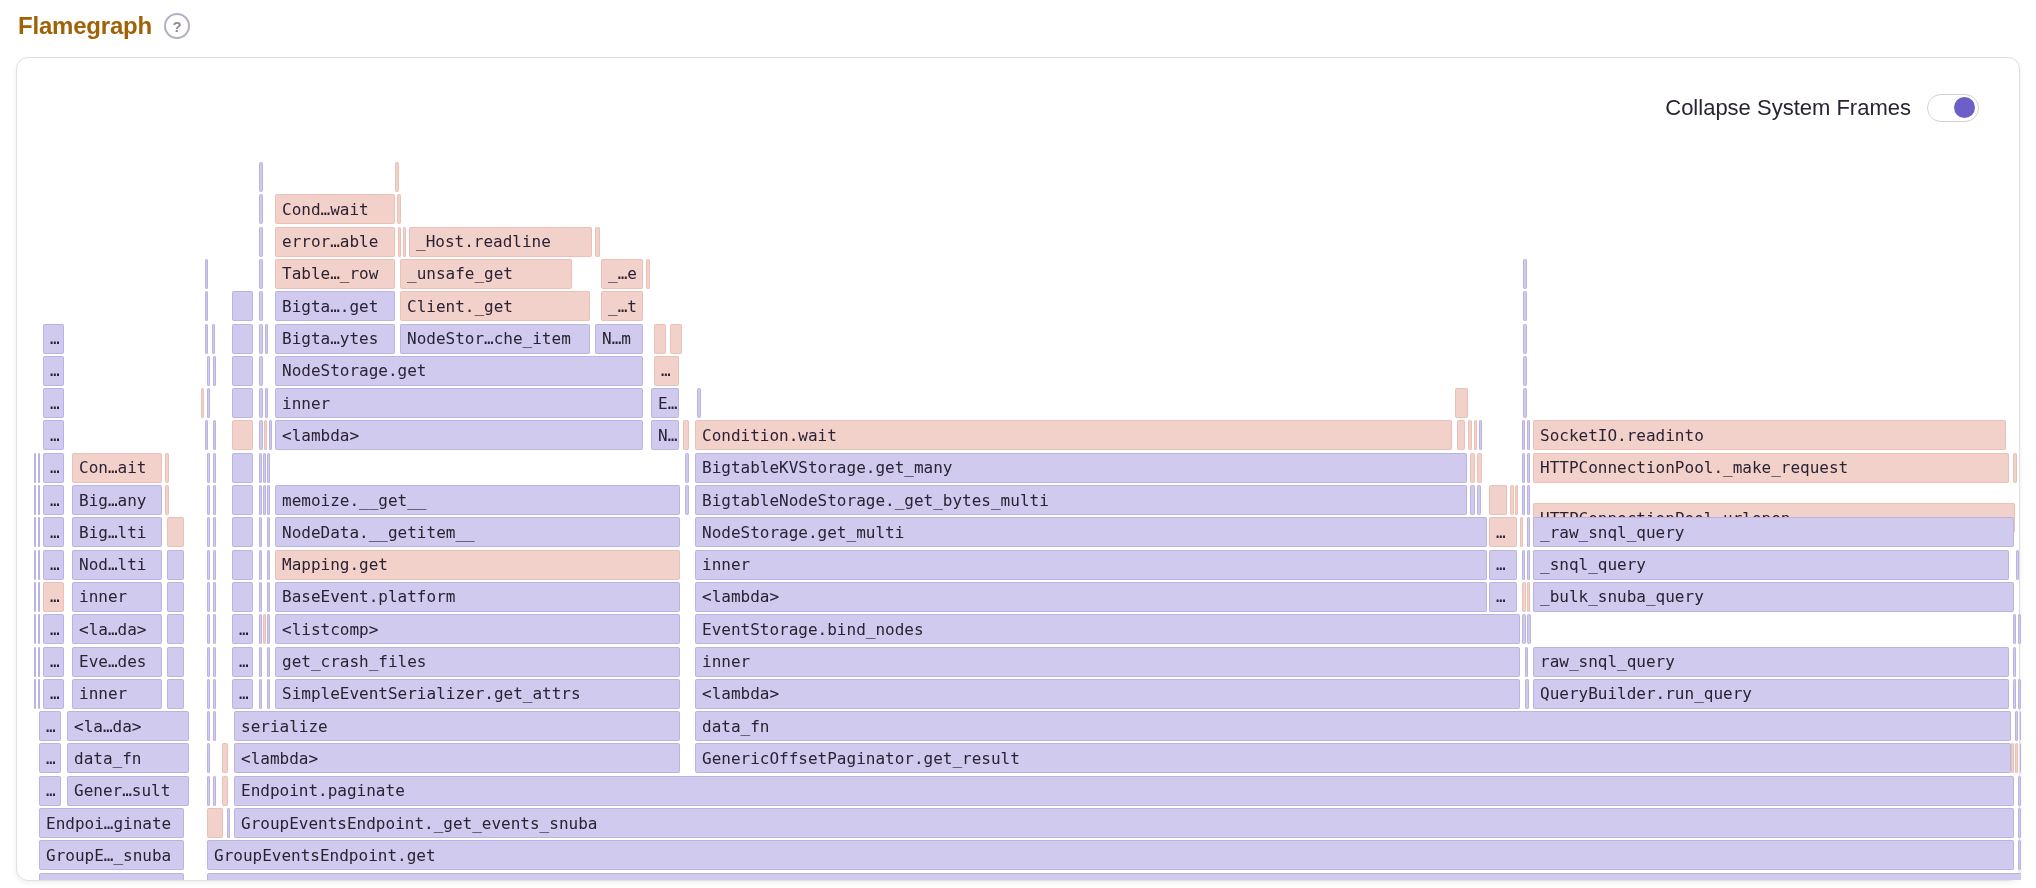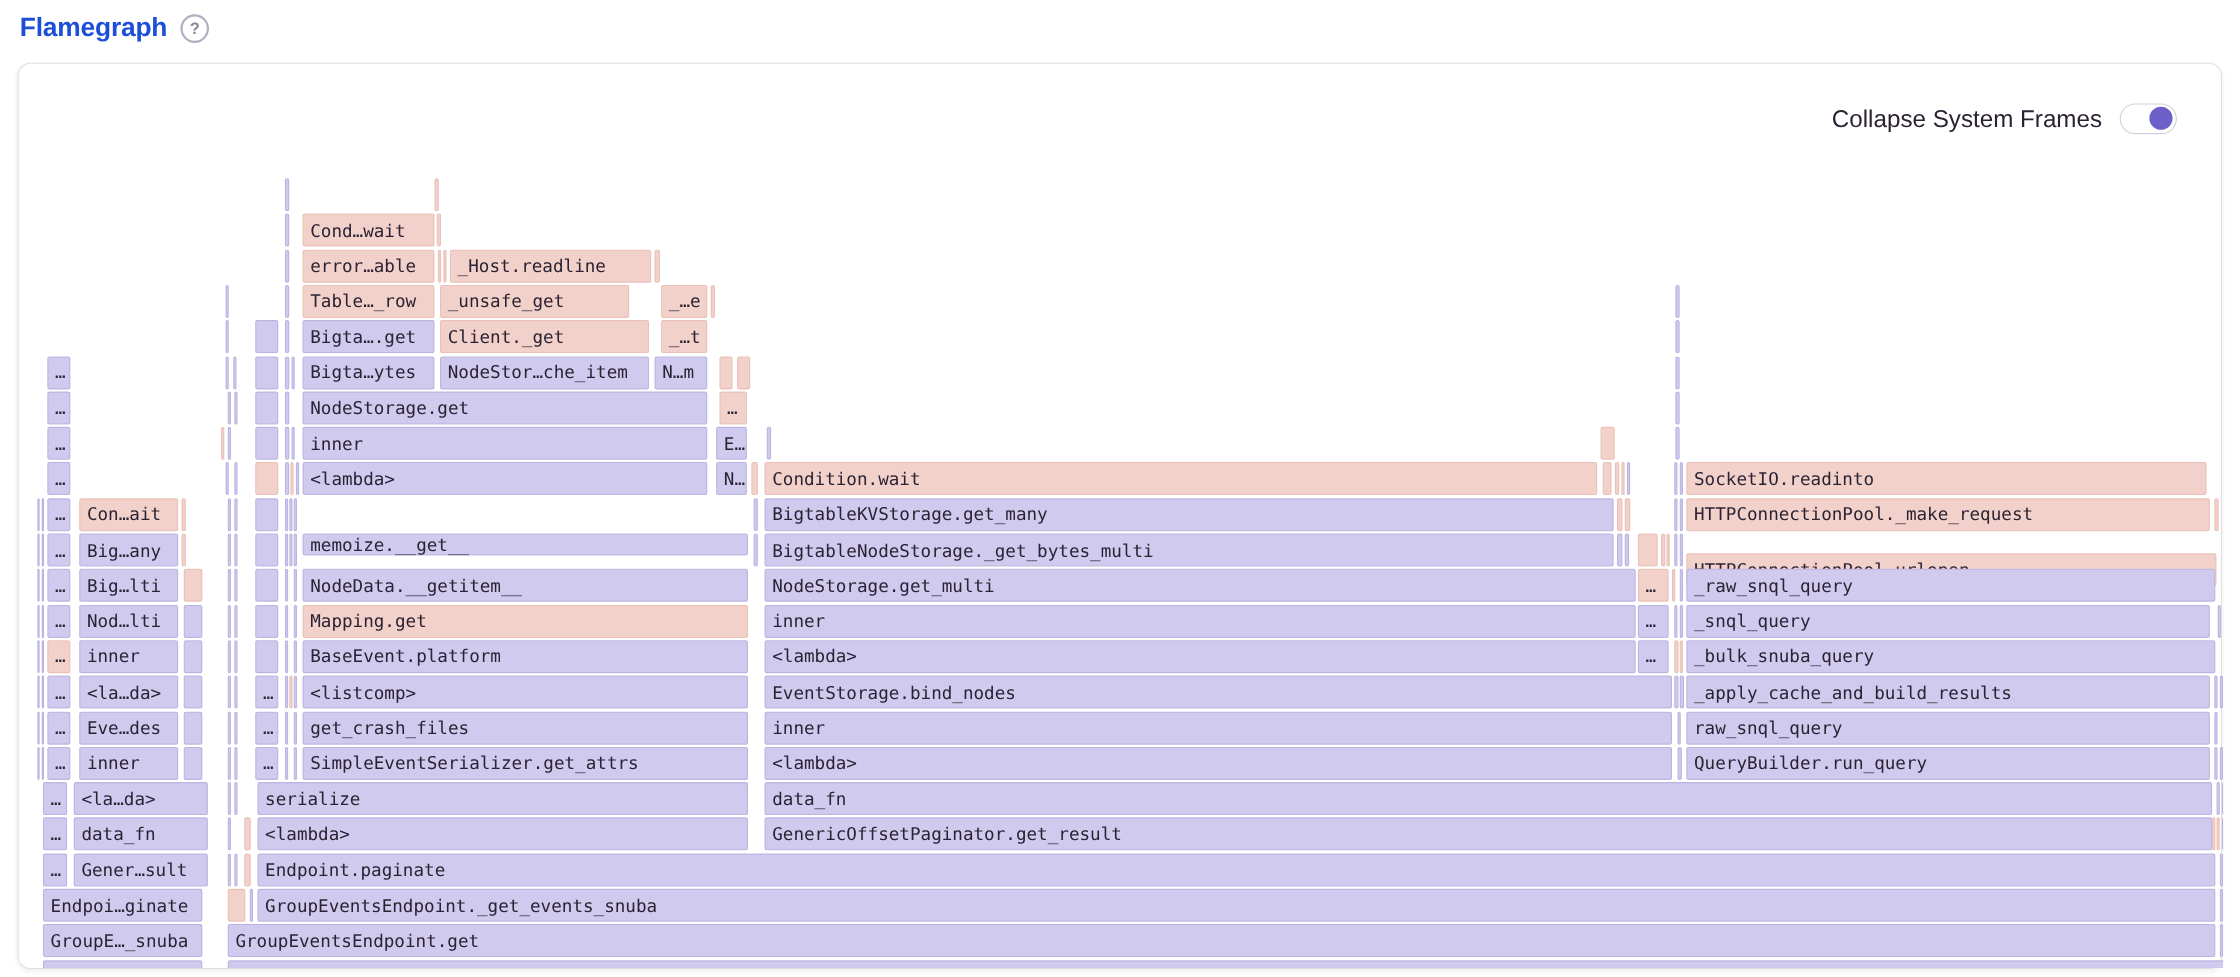--- a/index.html
+++ b/index.html
@@ -1,20 +1,20 @@
 <!DOCTYPE html>
 <html><head>
 <meta charset="utf-8">
 <style>
   * { margin:0; padding:0; box-sizing:border-box; }
   html,body { width:2036px; height:888px; background:#ffffff; overflow:hidden;
               font-family:"Liberation Sans", sans-serif; }
 
   .page-header { position:absolute; left:18px; top:12px; display:flex; align-items:center; gap:12px; }
-  .page-title { font-size:24px; font-weight:700; color:#1d4ed8; letter-spacing:-0.2px; }
+  .page-title { font-size:24px; font-weight:700; color:#a16207; letter-spacing:-0.2px; }
   .help-icon { width:26px; height:26px; border-radius:50%; border:2px solid #b5aec2;
                color:#8d869c; font-size:15px; font-weight:700; display:flex;
                align-items:center; justify-content:center; cursor:pointer; }
 
   .card { position:absolute; left:16px; top:57px; width:2004px; height:824px;
           background:#ffffff; border:1px solid #e2dee6; border-radius:12px;
           box-shadow:0 2px 5px rgba(40,30,60,0.07); }
 
   .reset-zoom-btn { position:absolute; left:19px; top:30px; padding:10px 20px;
           font-size:21px; font-weight:700; color:#2b2233; background:#fff;
@@ -152,21 +152,21 @@
       <div class="frame purple" style="left: 21px; top: 427px; width: 2px; height: 30px;"></div>
       <div class="frame purple lbl" style="left: 26px; top: 427px; width: 21px; height: 30px;">…</div>
       <div class="frame purple lbl" style="left: 55px; top: 427px; width: 90px; height: 30px;">Big…any</div>
       <div class="frame pink" style="left: 148px; top: 427px; width: 4px; height: 30px;"></div>
       <div class="frame purple" style="left: 190px; top: 427px; width: 3px; height: 30px;"></div>
       <div class="frame purple" style="left: 196px; top: 427px; width: 3px; height: 30px;"></div>
       <div class="frame purple" style="left: 215px; top: 427px; width: 21px; height: 30px;"></div>
       <div class="frame purple" style="left: 242px; top: 427px; width: 3px; height: 30px;"></div>
       <div class="frame purple" style="left: 246px; top: 427px; width: 3px; height: 30px;"></div>
       <div class="frame purple" style="left: 250px; top: 427px; width: 3px; height: 30px;"></div>
-      <div class="frame purple lbl" style="left: 258px; top: 427px; width: 405px; height: 20px;">memoize.__get__</div>
+      <div class="frame purple lbl" style="left: 258px; top: 427px; width: 405px; height: 30px;">memoize.__get__</div>
       <div class="frame purple" style="left: 668px; top: 427px; width: 4px; height: 30px;"></div>
       <div class="frame purple lbl" style="left: 678px; top: 427px; width: 772px; height: 30px;">BigtableNodeStorage._get_bytes_multi</div>
       <div class="frame purple" style="left: 1453px; top: 427px; width: 5px; height: 30px;"></div>
       <div class="frame purple" style="left: 1460px; top: 427px; width: 4px; height: 30px;"></div>
       <div class="frame pink" style="left: 1472px; top: 427px; width: 18px; height: 30px;"></div>
       <div class="frame pink" style="left: 1493px; top: 427px; width: 4px; height: 30px;"></div>
       <div class="frame pink" style="left: 1498px; top: 427px; width: 3px; height: 30px;"></div>
       <div class="frame purple" style="left: 1505px; top: 427px; width: 3px; height: 30px;"></div>
       <div class="frame purple" style="left: 1510px; top: 427px; width: 3px; height: 30px;"></div>
       <div class="frame pink lbl" style="left: 1516px; top: 427px; width: 482px; height: 30px; margin-top: 18px;">HTTPConnectionPool.urlopen</div>
@@ -227,21 +227,20 @@
       <div class="frame purple" style="left: 190px; top: 556.2px; width: 3px; height: 30px;"></div>
       <div class="frame purple" style="left: 196px; top: 556.2px; width: 3px; height: 30px;"></div>
       <div class="frame purple lbl" style="left: 215px; top: 556.2px; width: 21px; height: 30px;">…</div>
       <div class="frame purple" style="left: 242px; top: 556.2px; width: 3px; height: 30px;"></div>
       <div class="frame pink" style="left: 246px; top: 556.2px; width: 3px; height: 30px;"></div>
       <div class="frame purple" style="left: 250px; top: 556.2px; width: 3px; height: 30px;"></div>
       <div class="frame purple lbl" style="left: 258px; top: 556.2px; width: 405px; height: 30px;">&lt;listcomp&gt;</div>
       <div class="frame purple lbl" style="left: 678px; top: 556.2px; width: 825px; height: 30px;">EventStorage.bind_nodes</div>
       <div class="frame purple" style="left: 1505px; top: 556.2px; width: 4px; height: 30px;"></div>
       <div class="frame purple" style="left: 1510px; top: 556.2px; width: 4px; height: 30px;"></div>
-      <div class="frame purple lbl" style="left: 1516px; top: 556.2px; width: 476px; height: 30px;">_apply_cache_and_build_results</div>
       <div class="frame purple" style="left: 1996px; top: 556.2px; width: 3px; height: 30px;"></div>
       <div class="frame purple" style="left: 2001px; top: 556.2px; width: 3px; height: 30px;"></div>
       <div class="frame purple" style="left: 17px; top: 588.5px; width: 2px; height: 30px;"></div>
       <div class="frame purple" style="left: 21px; top: 588.5px; width: 2px; height: 30px;"></div>
       <div class="frame purple lbl" style="left: 26px; top: 588.5px; width: 21px; height: 30px;">…</div>
       <div class="frame purple lbl" style="left: 55px; top: 588.5px; width: 90px; height: 30px;">Eve…des</div>
       <div class="frame purple" style="left: 150px; top: 588.5px; width: 17px; height: 30px;"></div>
       <div class="frame purple" style="left: 190px; top: 588.5px; width: 3px; height: 30px;"></div>
       <div class="frame purple" style="left: 196px; top: 588.5px; width: 3px; height: 30px;"></div>
       <div class="frame purple lbl" style="left: 215px; top: 588.5px; width: 21px; height: 30px;">…</div>

